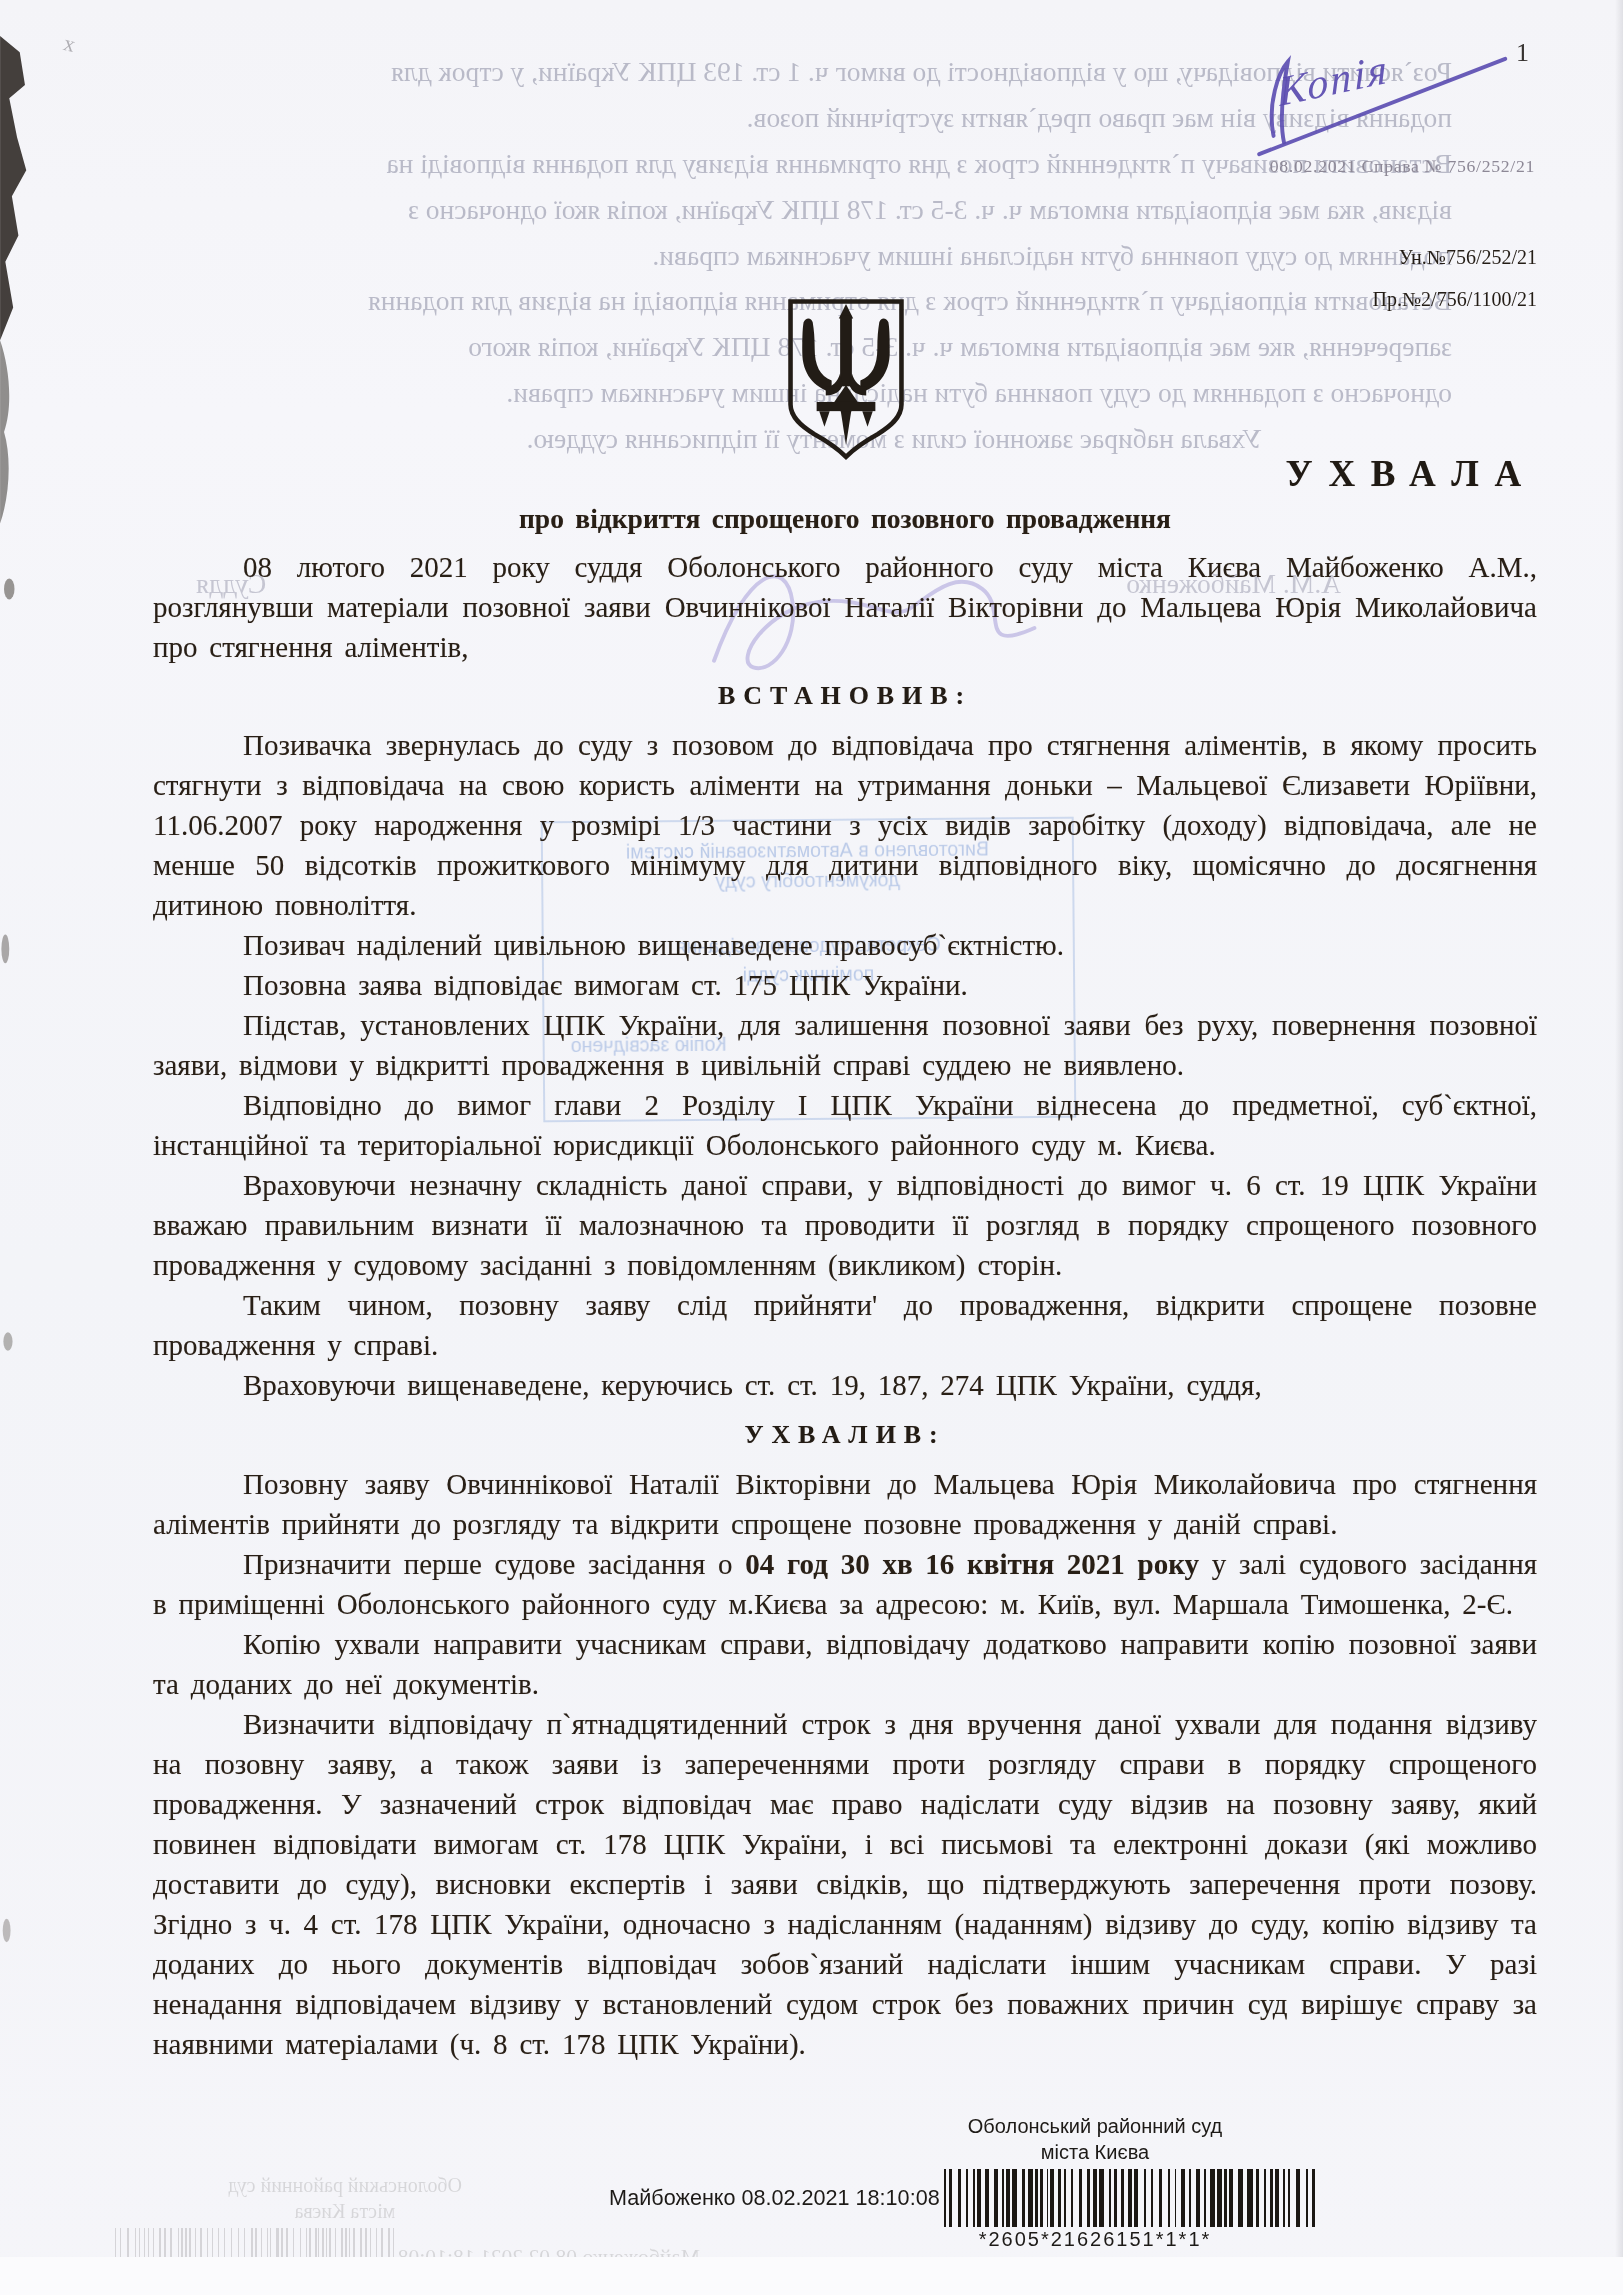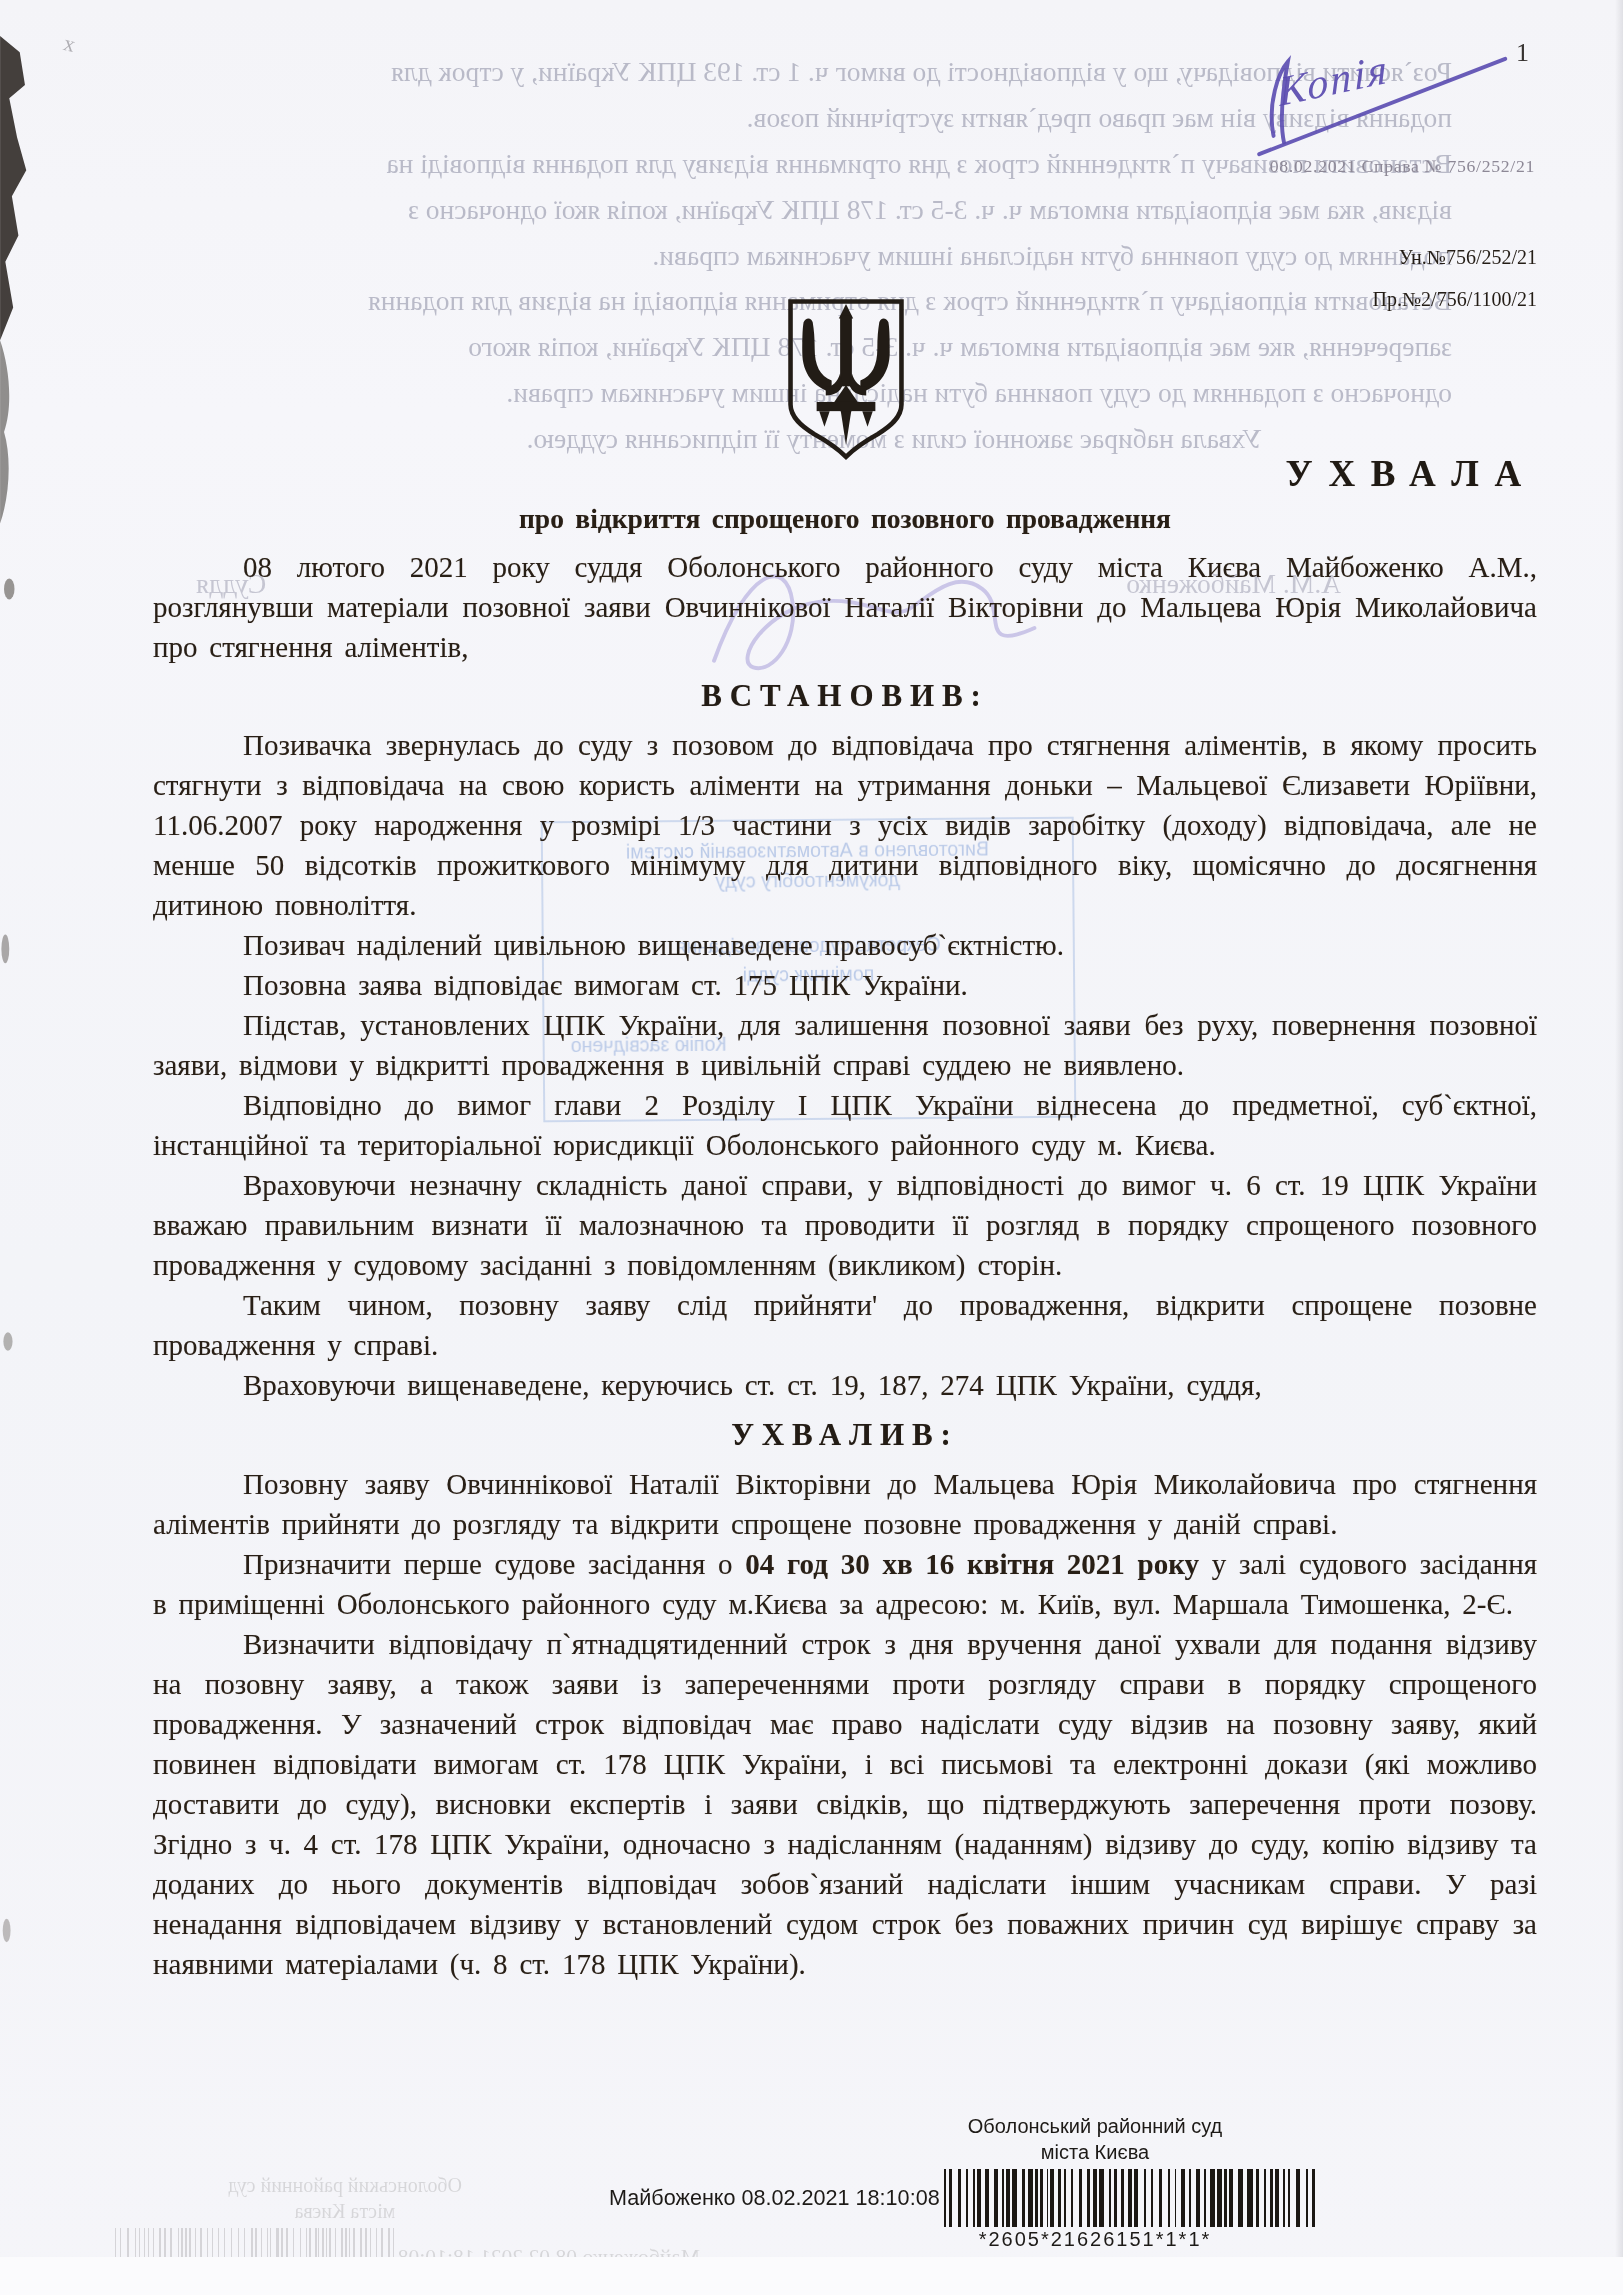--- a/index.html
+++ b/index.html
@@ -46,21 +46,21 @@
   
   .body-col{
     position:absolute;left:153px;top:454px;width:1384px;height:1666px;overflow:hidden;
     font-size:29px;line-height:40px;text-align:justify;word-spacing:4.6px;
     color:#281f16;text-shadow:0 0 0.7px rgba(70,45,25,.30);
   }
   .doc-title{margin:0 0 5.2px 0;text-align:right;font-size:37px;font-weight:bold;
     letter-spacing:15.7px;text-indent:0;color:#201a14;}
   .doc-subtitle{margin:0 0 7.9px 0;text-align:center;font-weight:bold;font-size:27.5px;text-indent:0;}
   .p{margin:0;text-indent:90px;}
-  .sec-heading{margin:9.2px 0;text-align:center;font-weight:bold;font-size:31px;
+  .sec-heading{margin:9.2px 0;text-align:center;font-weight:bold;font-size:26px;
     letter-spacing:7.9px;text-indent:0;color:#231c15;}
   
   .footer{position:absolute;left:609px;top:2113px;width:710px;
     font-family:"Liberation Sans","DejaVu Sans",sans-serif;color:#1d1a17;}
   .court-lines{width:442px;margin-left:265px;text-align:center;font-size:20px;line-height:26px;}
   .bc-row{display:flex;align-items:flex-end;margin-top:3.9px;}
   .signer{font-size:21.6px;white-space:nowrap;margin-right:3.9px;transform:translateY(-15.7px);}
   .barcode{display:flex;align-items:stretch;height:58px;width:442px;overflow:hidden;}
   .bar{background:#1b1713;}
   .bc-num{width:442px;margin-left:265px;text-align:center;font-size:20px;letter-spacing:2px;margin-top:1.3px;}
@@ -230,20 +230,21 @@
     <p class="p">Позовна заява відповідає вимогам ст. 175 ЦПК України.</p>
     <p class="p">Підстав, установлених ЦПК України, для залишення позовної заяви без руху, повернення позовної заяви, відмови у відкритті провадження в цивільній справі суддею не виявлено.</p>
     <p class="p">Відповідно до вимог глави 2 Розділу І ЦПК України віднесена до предметної, суб`єктної, інстанційної та територіальної юрисдикції Оболонського районного суду м. Києва.</p>
     <p class="p">Враховуючи незначну складність даної справи, у відповідності до вимог ч. 6 ст. 19 ЦПК України вважаю правильним визнати її малозначною та проводити її розгляд в порядку спрощеного позовного провадження у судовому засіданні з повідомленням (викликом) сторін.</p>
     <p class="p">Таким чином, позовну заяву слід прийняти' до провадження, відкрити спрощене позовне провадження у справі.</p>
     <p class="p">Враховуючи вищенаведене, керуючись ст. ст. 19, 187, 274 ЦПК України, суддя,</p>
 
     <div class="sec-heading">УХВАЛИВ:</div>
     <p class="p">Позовну заяву Овчиннікової Наталії Вікторівни до Мальцева Юрія Миколайовича про стягнення аліментів прийняти до розгляду та відкрити спрощене позовне провадження у даній справі.</p>
     <p class="p"><span>Призначити перше судове засідання о </span><b>04 год 30 хв 16 квітня 2021 року</b><span> у залі судового засідання в приміщенні Оболонського районного суду м.Києва за адресою: м. Київ, вул. Маршала Тимошенка, 2-Є.</span></p>
+    <p class="p">Копію ухвали направити учасникам справи, відповідачу додатково направити копію позовної заяви та доданих до неї документів.</p>
     <p class="p">Визначити відповідачу п`ятнадцятиденний строк з дня вручення даної ухвали для подання відзиву на позовну заяву, а також заяви із запереченнями проти розгляду справи в порядку спрощеного провадження. У зазначений строк відповідач має право надіслати суду відзив на позовну заяву, який повинен відповідати вимогам ст. 178 ЦПК України, і всі письмові та електронні докази (які можливо доставити до суду), висновки експертів і заяви свідків, що підтверджують заперечення проти позову. Згідно з ч. 4 ст. 178 ЦПК України, одночасно з надісланням (наданням) відзиву до суду, копію відзиву та доданих до нього документів відповідач зобов`язаний надіслати іншим учасникам справи. У разі ненадання відповідачем відзиву у встановлений судом строк без поважних причин суд вирішує справу за наявними матеріалами (ч. 8 ст. 178 ЦПК України).</p>
   </div>
 
   <div class="footer">
     <div class="court-lines">
       <div>Оболонський районний суд</div>
       <div>міста Києва</div>
     </div>
     <div class="bc-row">
       <div class="signer">Майбоженко 08.02.2021 18:10:08</div>

